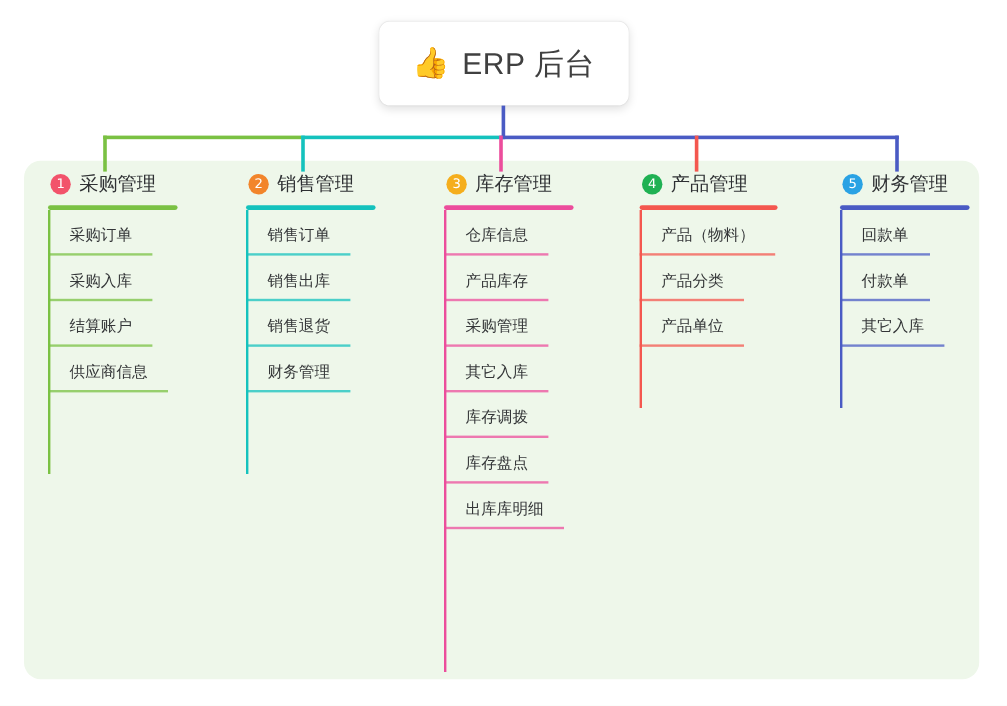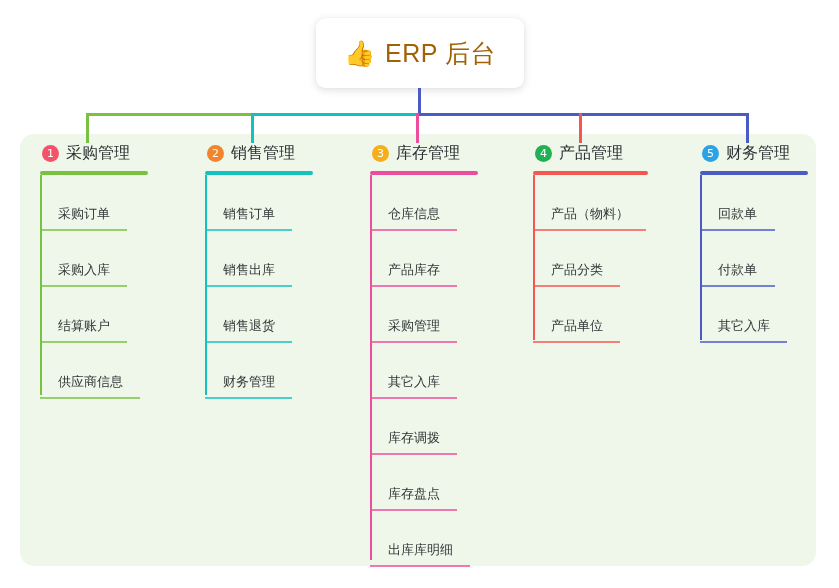--- a/index.html
+++ b/index.html
@@ -28,21 +28,21 @@
     gap: 10px;
     box-sizing: border-box;
   }
   #root-card .thumb {
     font-size: 25px;
     line-height: 1;
     display: inline-block;
   }
   #root-card .root-title {
     font-size: 25px;
-    color: #a16207;
+    color: #404040;
     letter-spacing: 0.5px;
     white-space: nowrap;
   }
 
   
   .conn {
     position: absolute;
   }
 
   
@@ -90,21 +90,21 @@
     position: relative;
     margin-top: 0;
   }
   .spine {
     position: absolute;
     left: 0px; top: 0px;
     width: 2px;
   }
   .leaf {
     position: relative;
-    height: 56px;
+    height: 38px;
     box-sizing: border-box;
   }
   .leaf-text {
     position: absolute;
     left: 18px;
     bottom: 8px;
     font-size: 13px;
     color: #343638;
     white-space: nowrap;
   }

